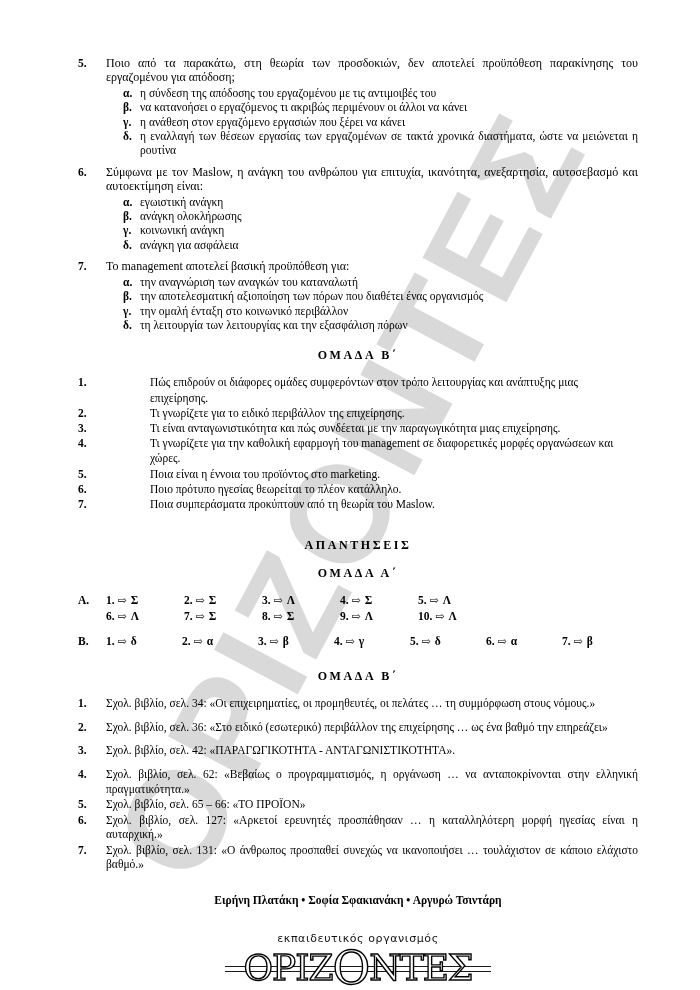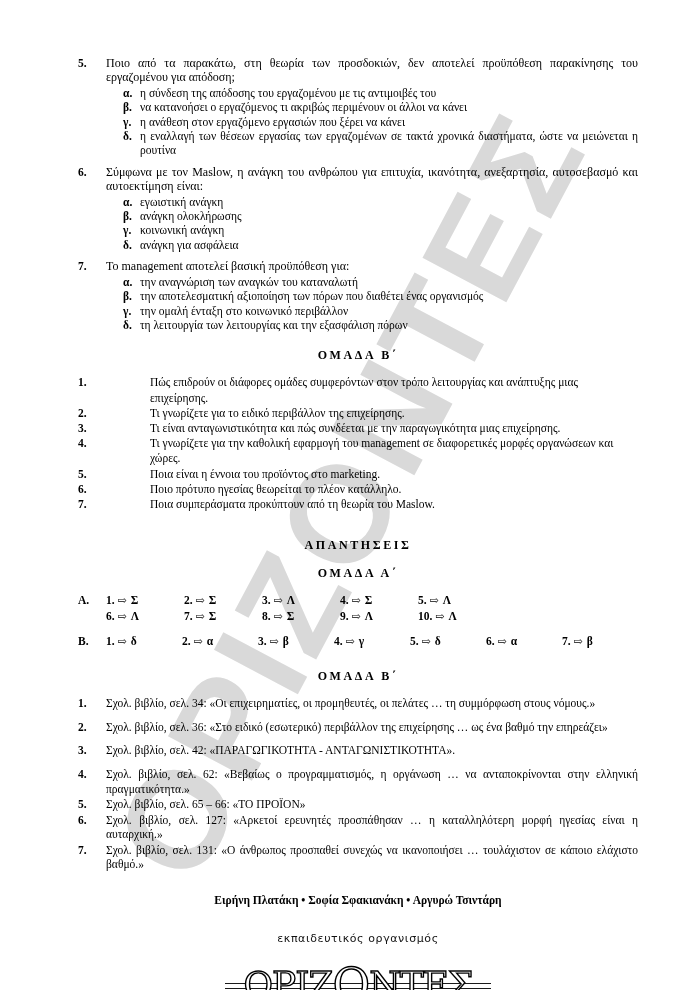--- a/index.html
+++ b/index.html
@@ -187,21 +187,21 @@
   
   .logo {
     margin-top: 24px;
     text-align: center;
   }
   .logo-tag {
     font-family: "DejaVu Sans", "Liberation Sans", sans-serif;
     font-size: 11px;
     letter-spacing: 0.6px;
     color: #111;
-    margin-bottom: 18px;
+    margin-bottom: 1px;
   }
   .logo-mark {
     position: relative;
     width: 266px;
     height: 44px;
     margin: 0 auto;
   }
   .logo-rule {
     position: absolute;
     left: 0;

